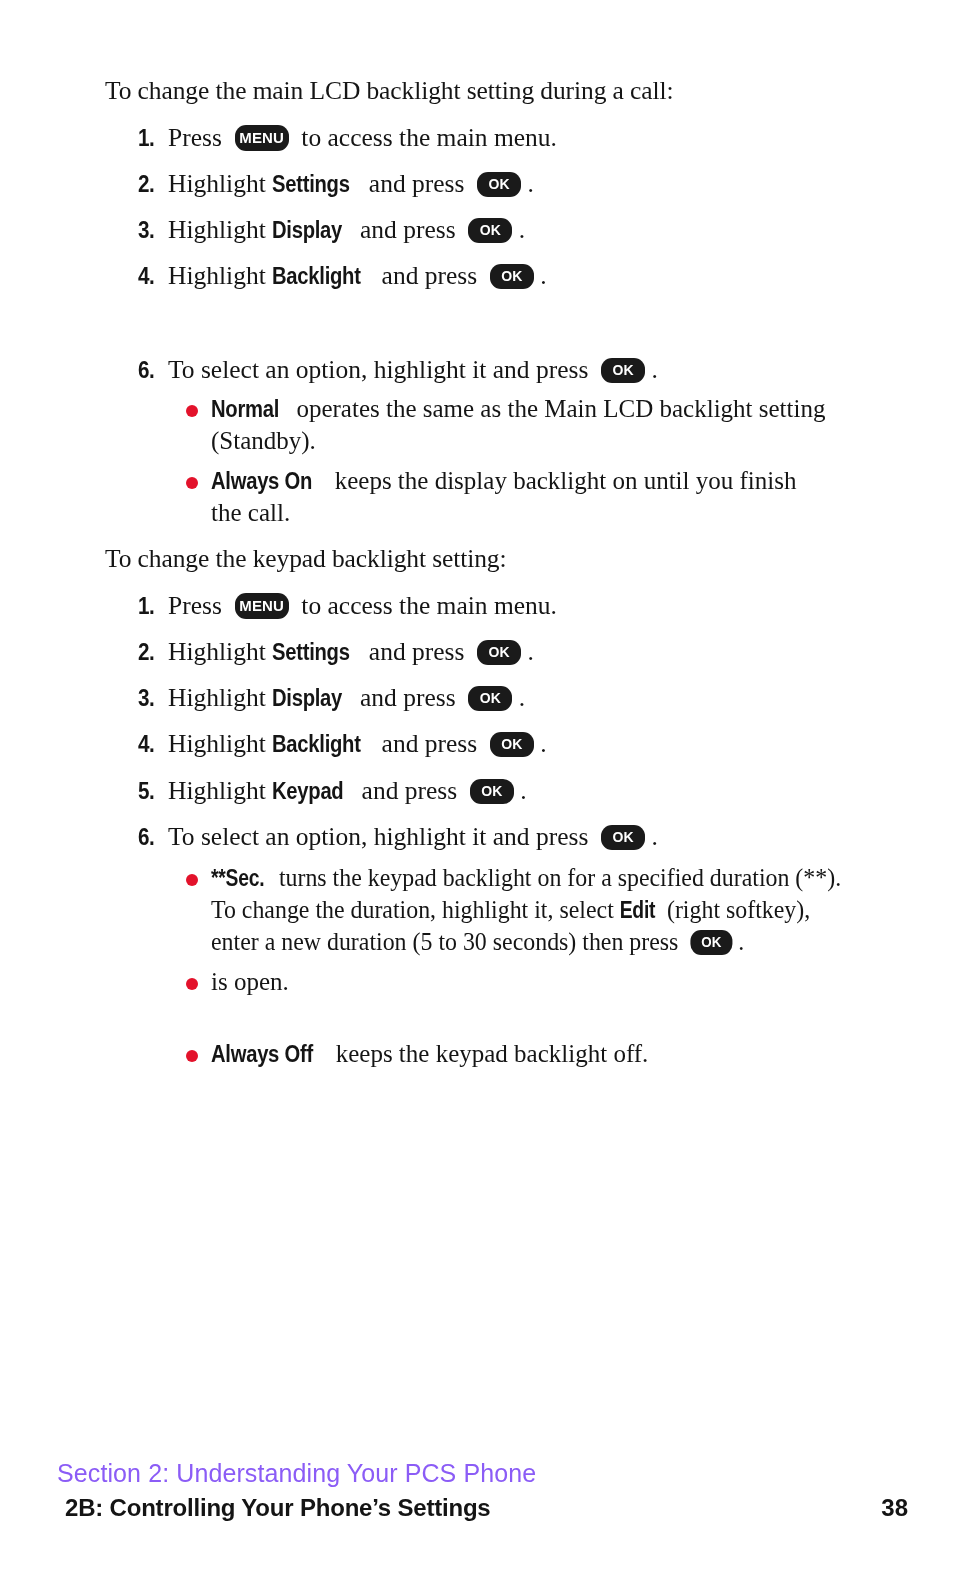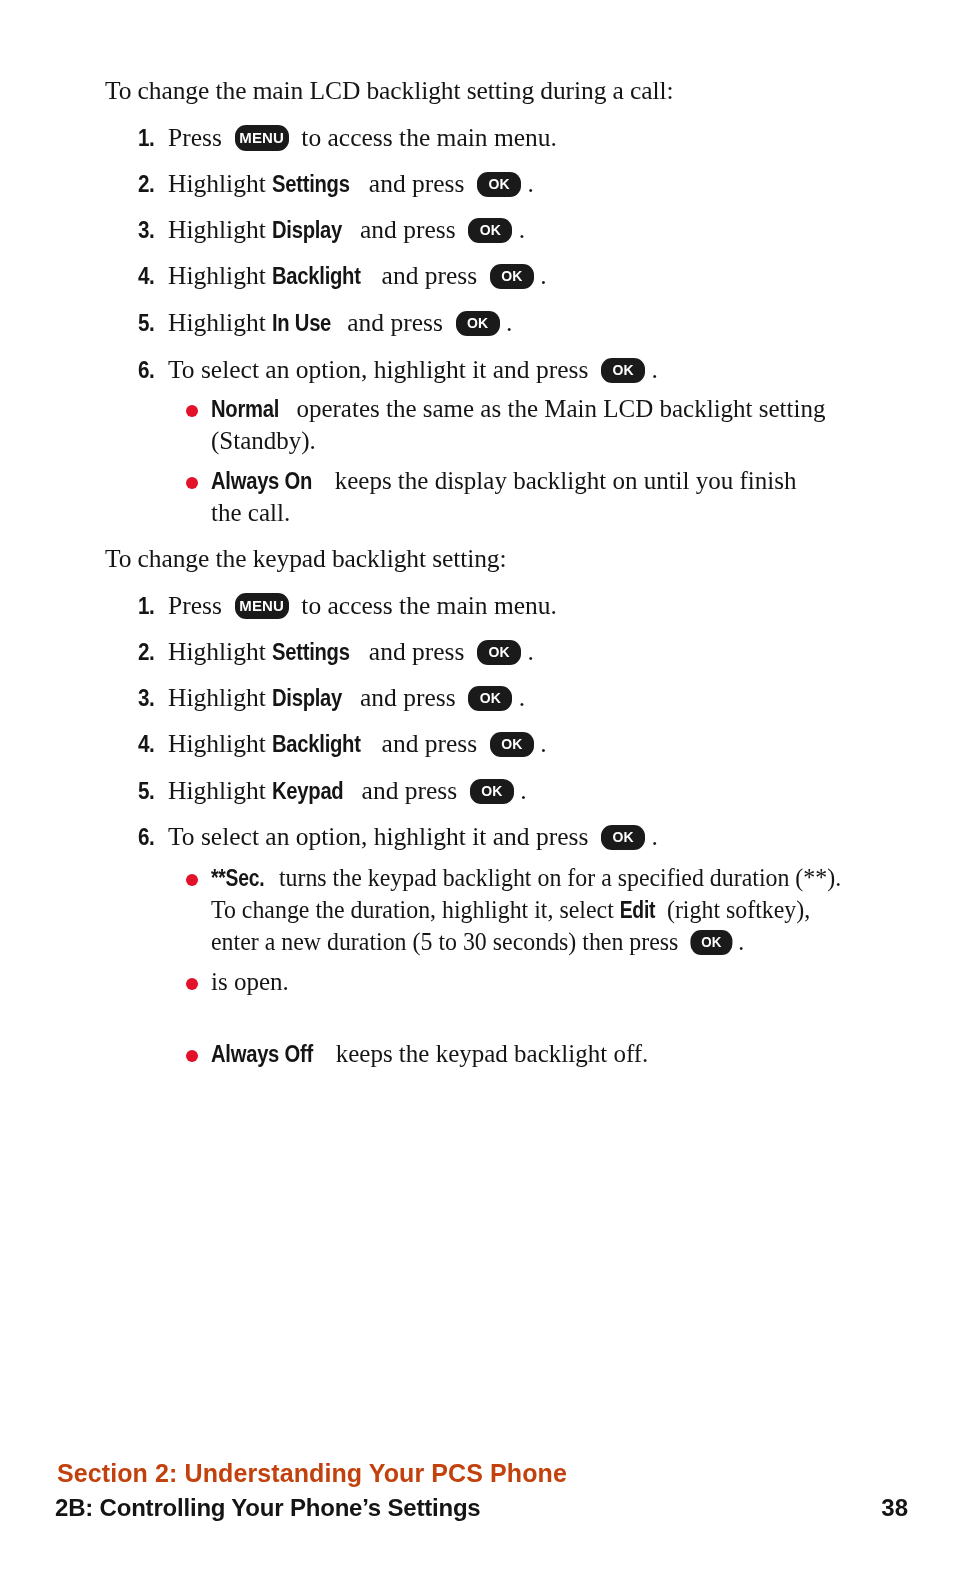--- a/index.html
+++ b/index.html
@@ -117,29 +117,29 @@
     transform: scaleX(0.955);
     transform-origin: left center;
   }
 
   
   .footer-section {
     position: absolute;
     left: 57px;
     top: 1459px;
     font-family: "Liberation Sans", "DejaVu Sans", sans-serif;
-    font-weight: 700;
+    font-weight: 400;
     font-size: 25px;
     letter-spacing: 0.1px;
-    color: #c2410c;
+    color: #8b5cf6;
     white-space: nowrap;
   }
   .footer-chapter {
     position: absolute;
-    left: 55px;
+    left: 65px;
     top: 1494px;
     font-family: "Liberation Sans", "DejaVu Sans", sans-serif;
     font-weight: bold;
     font-size: 24px;
     letter-spacing: -0.2px;
     color: #141414;
     white-space: nowrap;
   }
   .footer-page {
     position: absolute;
@@ -168,23 +168,20 @@
   </div>
 
   <div class="step" style="top:214px;">
     <span class="num">3.</span><span class="body"><span>Highlight</span>&nbsp;<span class="term">Display</span>&nbsp;<span>and press</span>&nbsp;&nbsp;<span class="key ok">OK</span>&nbsp;<span>.</span></span>
   </div>
 
   <div class="step" style="top:260px;">
     <span class="num">4.</span><span class="body"><span>Highlight</span>&nbsp;<span class="term">Backlight</span>&nbsp;<span>and press</span>&nbsp;&nbsp;<span class="key ok">OK</span>&nbsp;<span>.</span></span>
   </div>
 
-  <div class="step" style="top:307px;">
-    <span class="num">5.</span><span class="body"><span>Highlight</span>&nbsp;<span class="term">In Use</span>&nbsp;<span>and press</span>&nbsp;&nbsp;<span class="key ok">OK</span>&nbsp;<span>.</span></span>
-  </div>
 
   <div class="step" style="top:354px;">
     <span class="num">6.</span><span class="body"><span>To select an option, highlight it and press</span>&nbsp;&nbsp;<span class="key ok">OK</span>&nbsp;<span>.</span></span>
   </div>
 
   <div class="bullet" style="top:393px;">
     <span class="dot"></span>
     <span class="btext">
       <span class="line"><span class="term">Normal</span>&nbsp;<span>operates the same as the Main LCD backlight setting</span></span>
       <span class="line">(Standby).</span>

